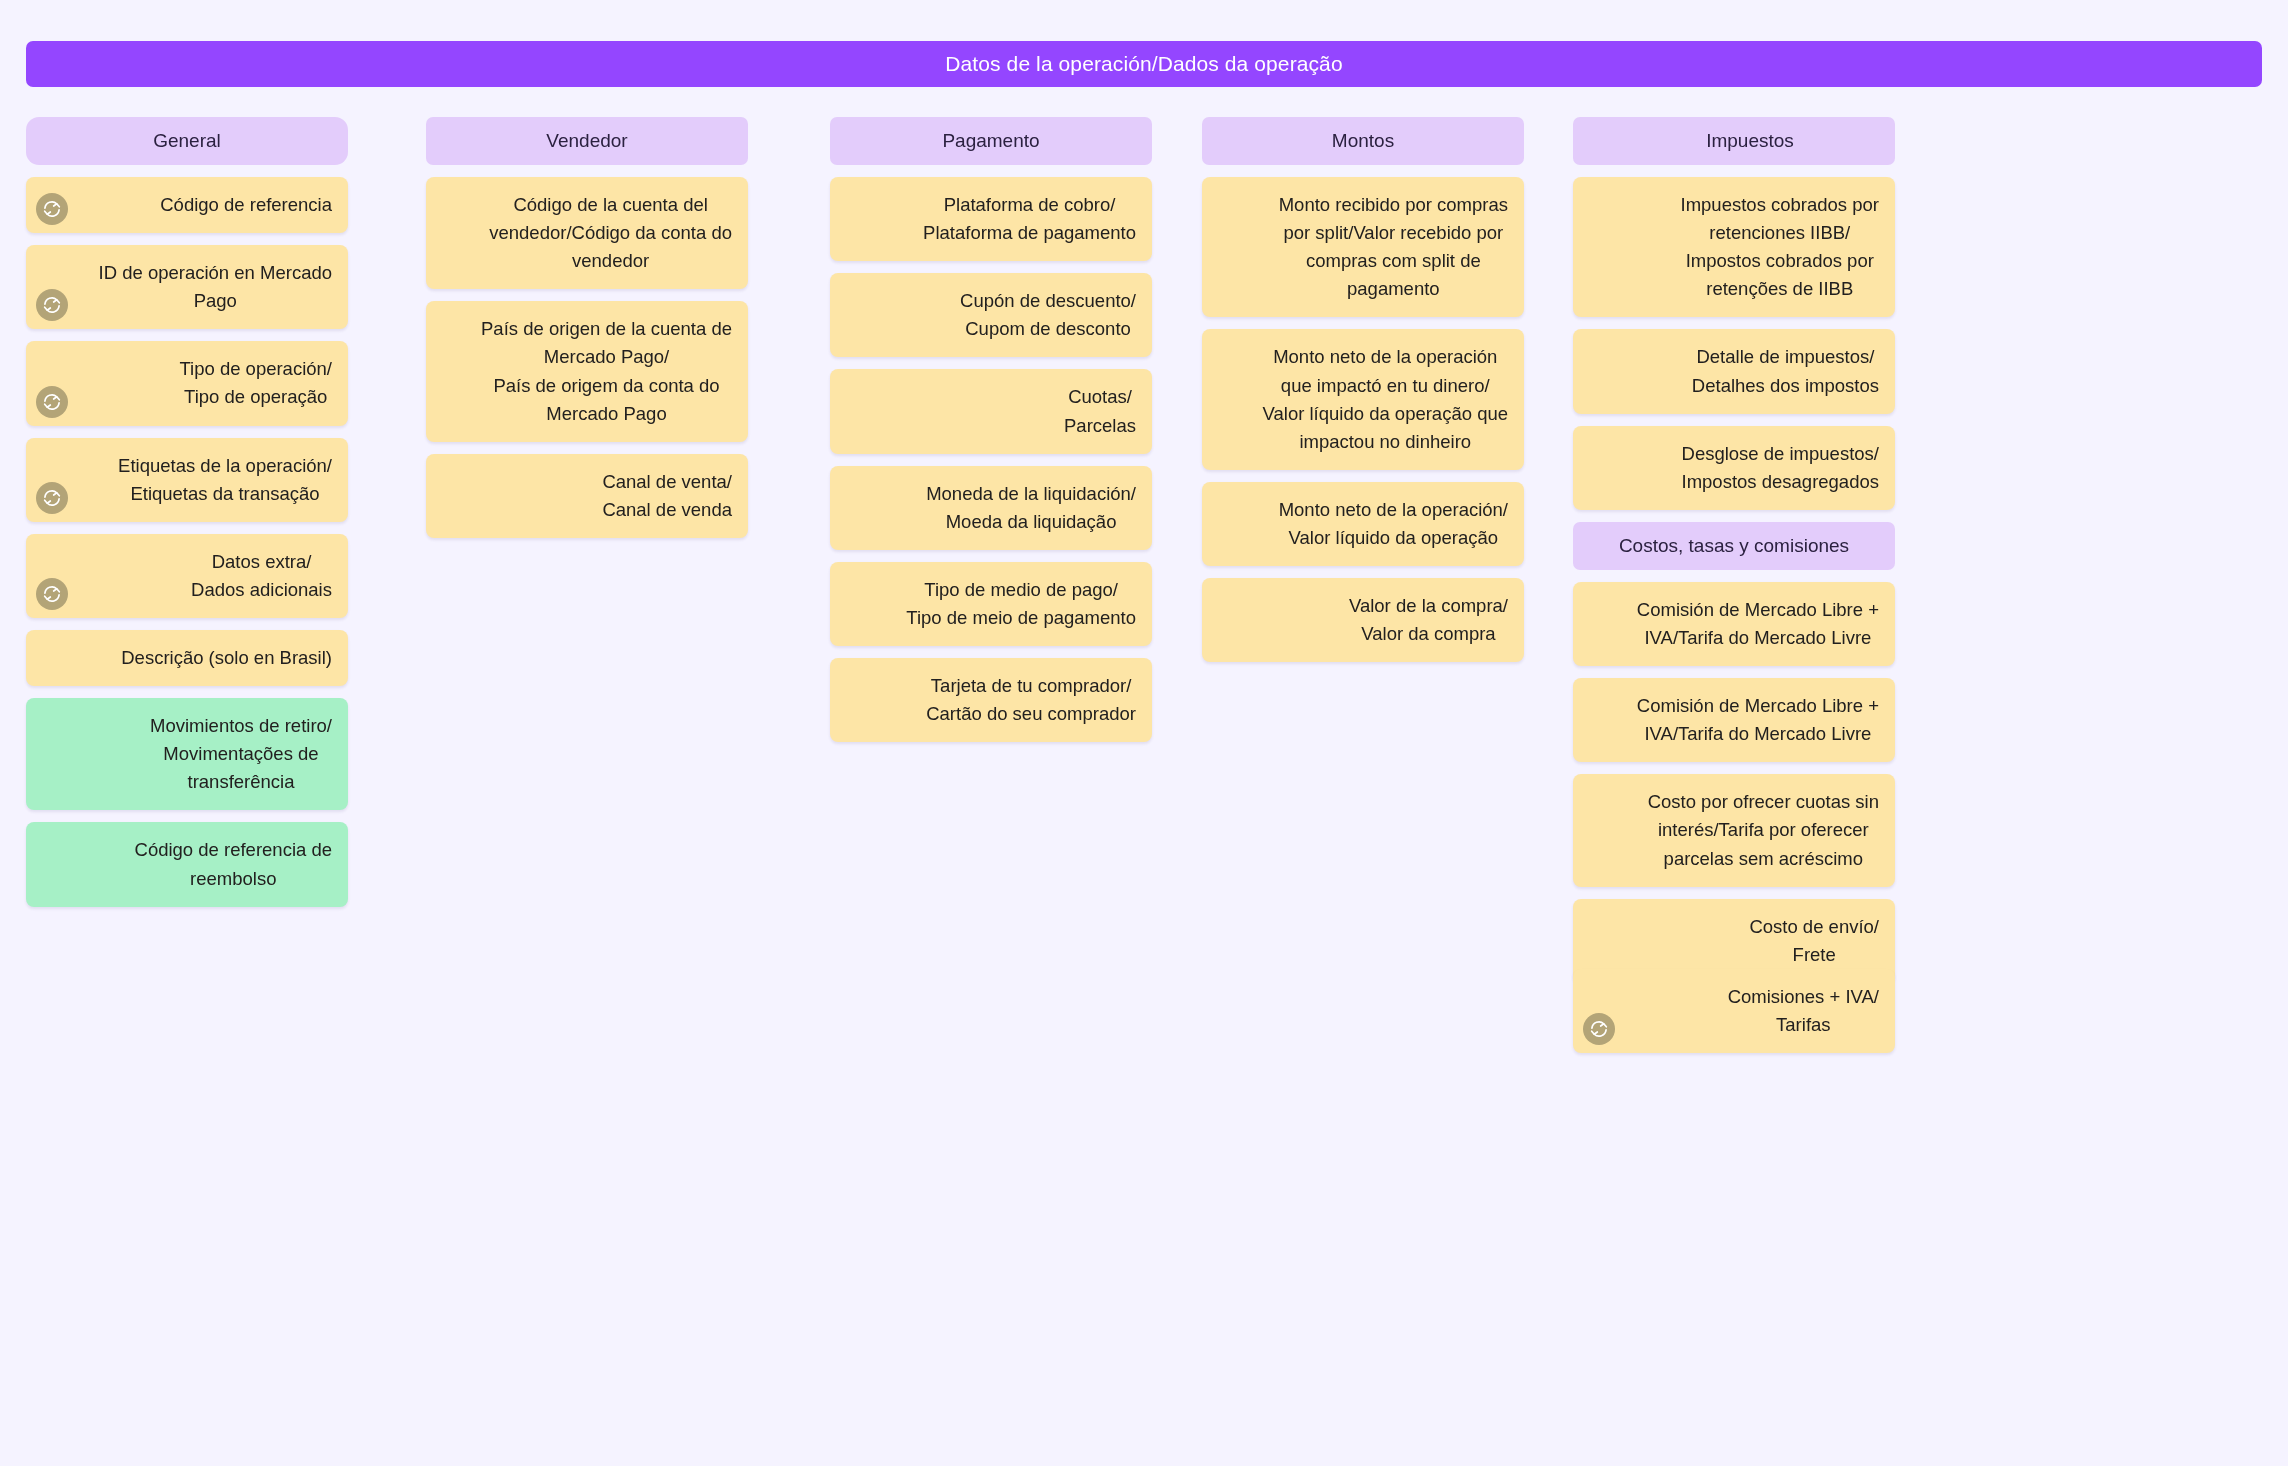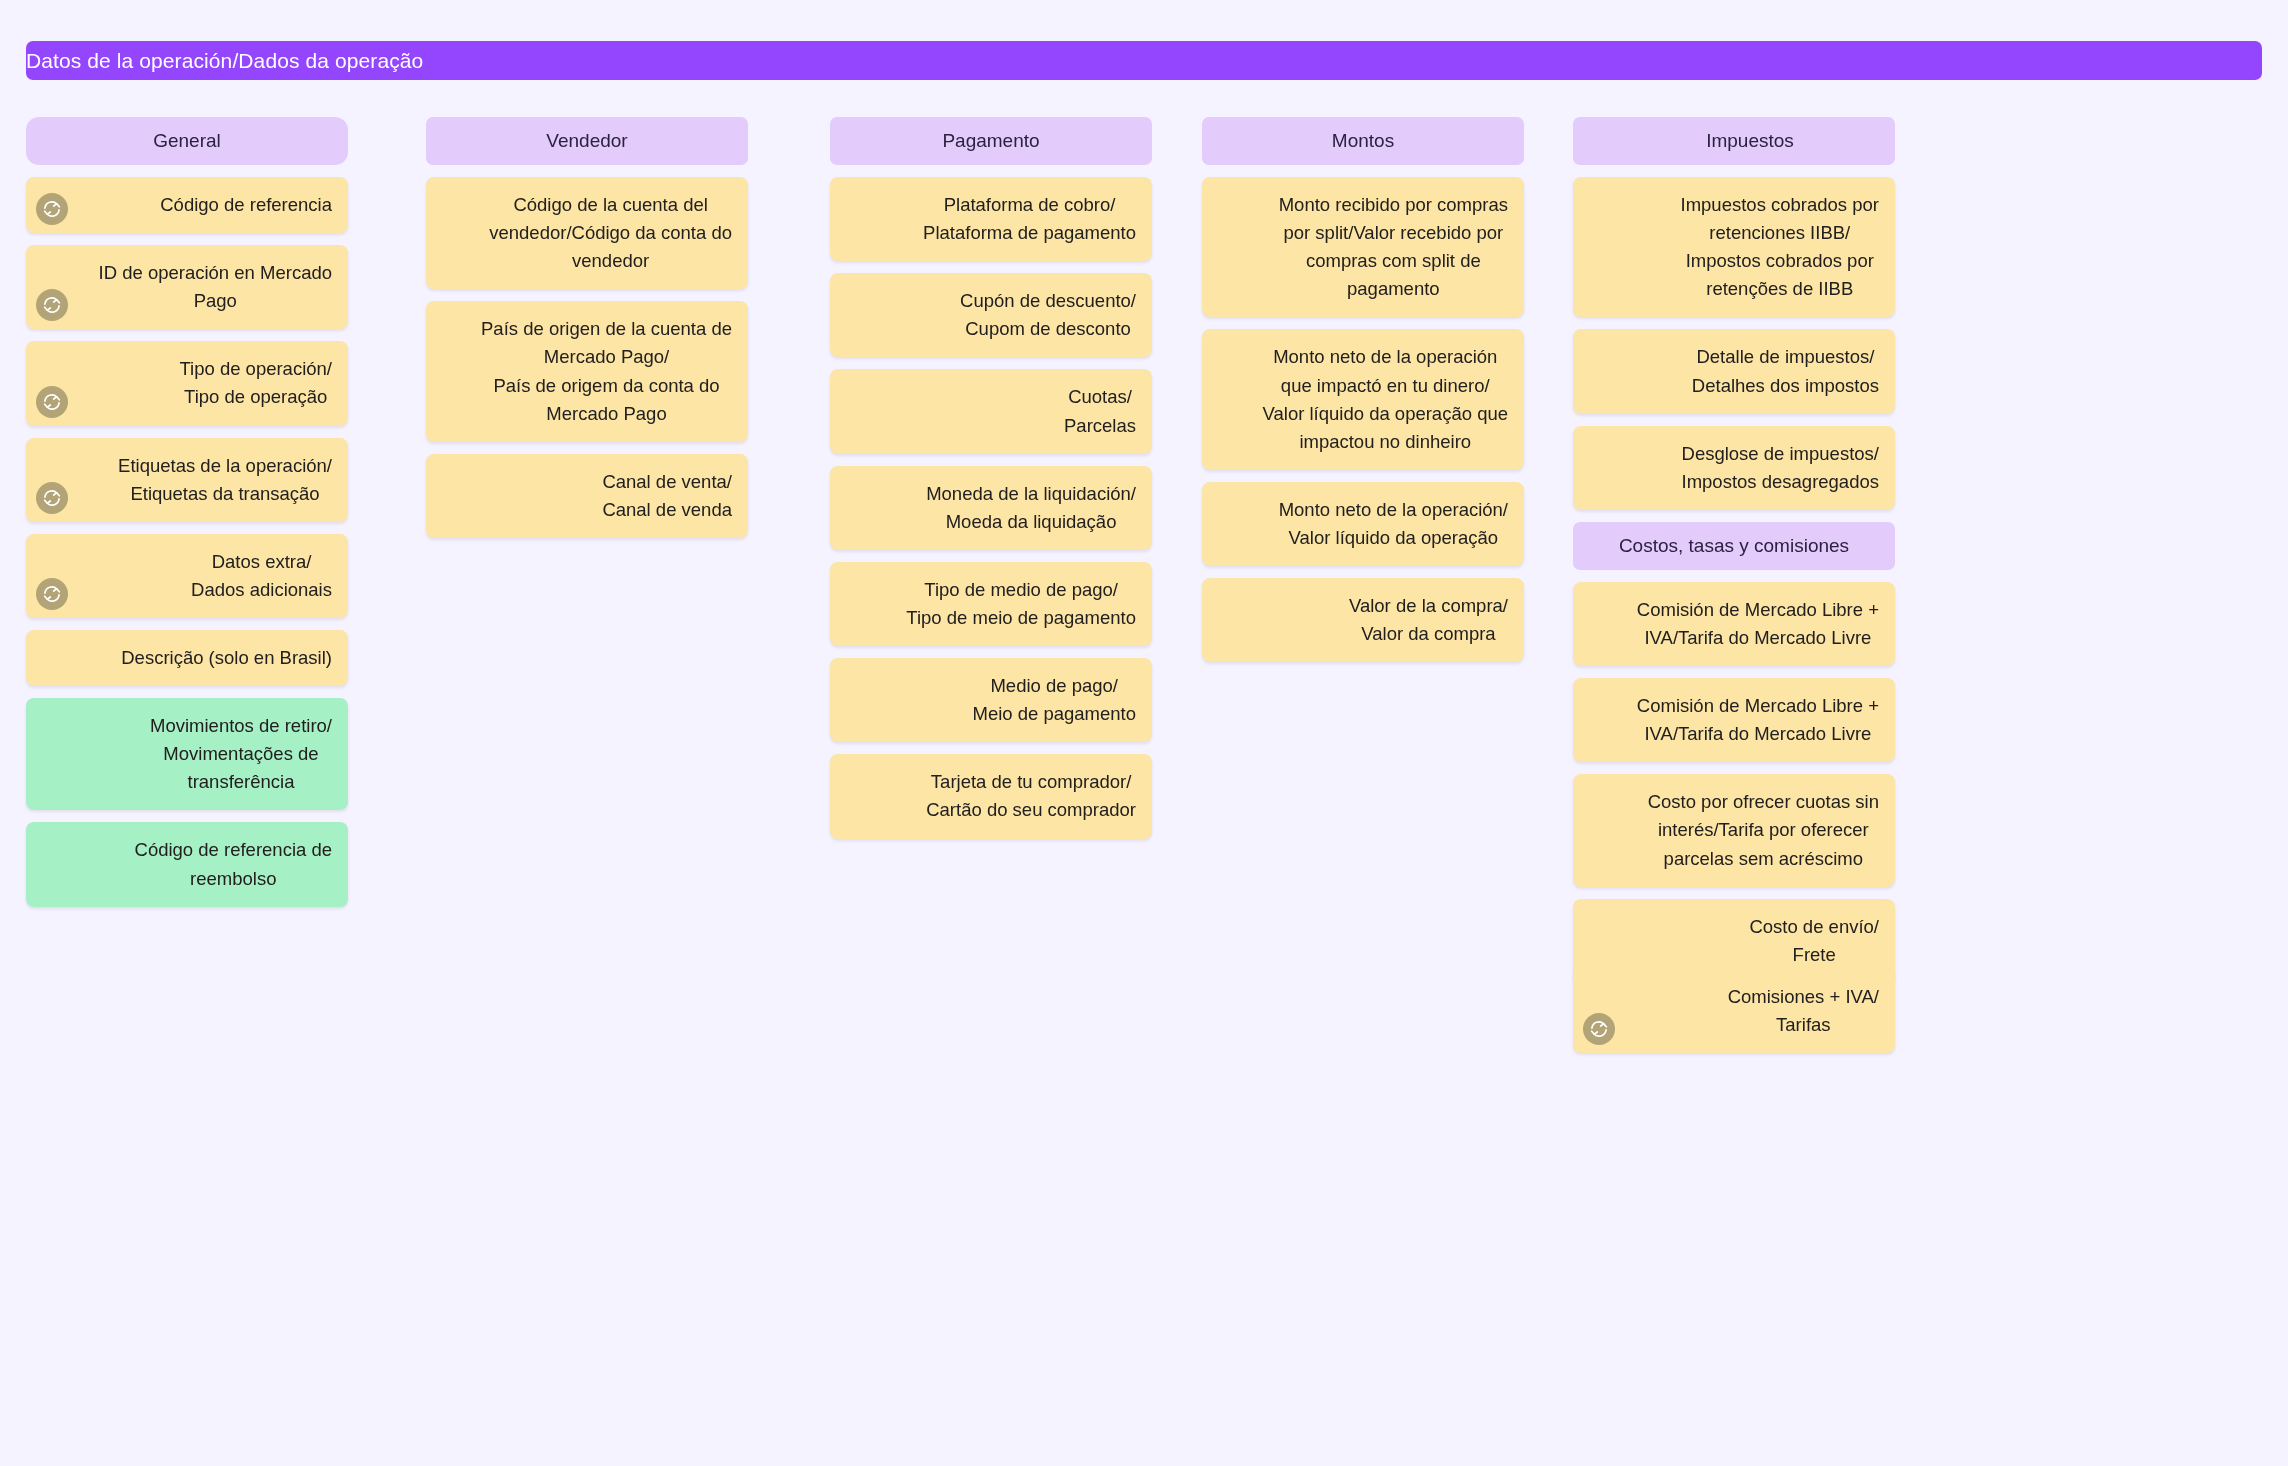--- a/index.html
+++ b/index.html
@@ -18,26 +18,26 @@
     height: 1466px;
     background: #f5f3ff;
   }
 
   
   .banner {
     position: absolute;
     left: 26px;
     top: 41px;
     width: 2236px;
-    height: 39px;
+    height: 46px;
     background: #9446ff;
     border-radius: 7px;
     display: flex;
     align-items: center;
-    justify-content: flex-start;
+    justify-content: center;
   }
   .banner-title {
     color: #ffffff;
     font-size: 21px;
     letter-spacing: 0.1px;
     line-height: 1.2;
   }
 
   
   .columns {
@@ -238,24 +238,20 @@
         </div>
         <div class="card">
           <span class="card-label">Moneda de la liquidación/
 Moeda da liquidação</span>
         </div>
         <div class="card">
           <span class="card-label">Tipo de medio de pago/
 Tipo de meio de pagamento</span>
         </div>
         <div class="card">
-          <span class="card-label">Medio de pago/
-Meio de pagamento</span>
-        </div>
-        <div class="card">
           <span class="card-label">Tarjeta de tu comprador/
 Cartão do seu comprador</span>
         </div>
       </div>
       <div class="column col-3">
         <div class="section-head" style="background: rgb(227, 204, 251);">
           <span class="section-head-label">Montos</span>
         </div>
         <div class="card">
           <span class="card-label">Monto recibido por compras

